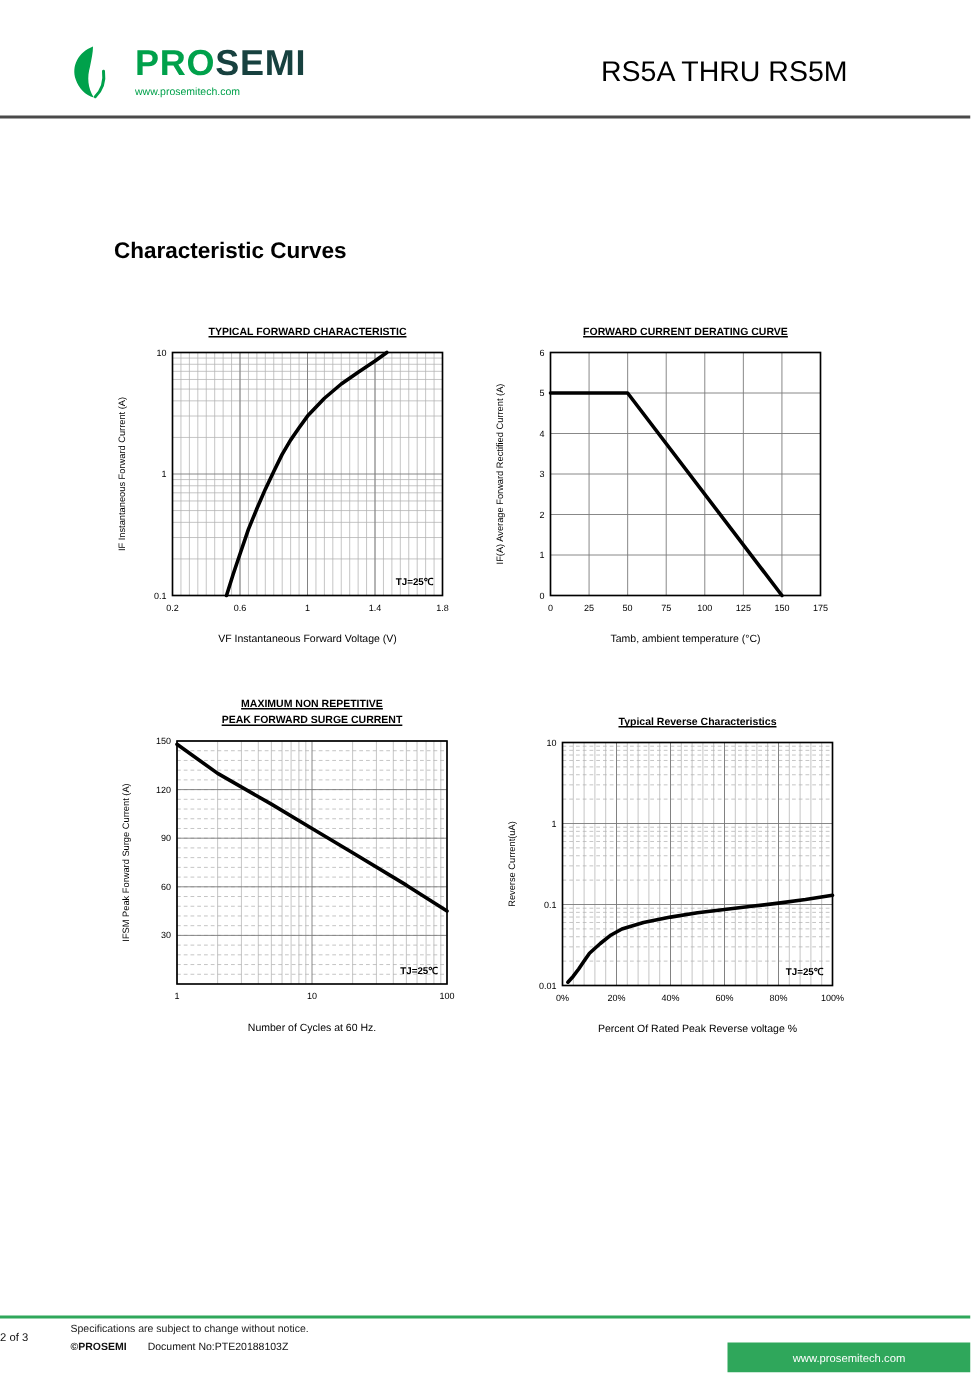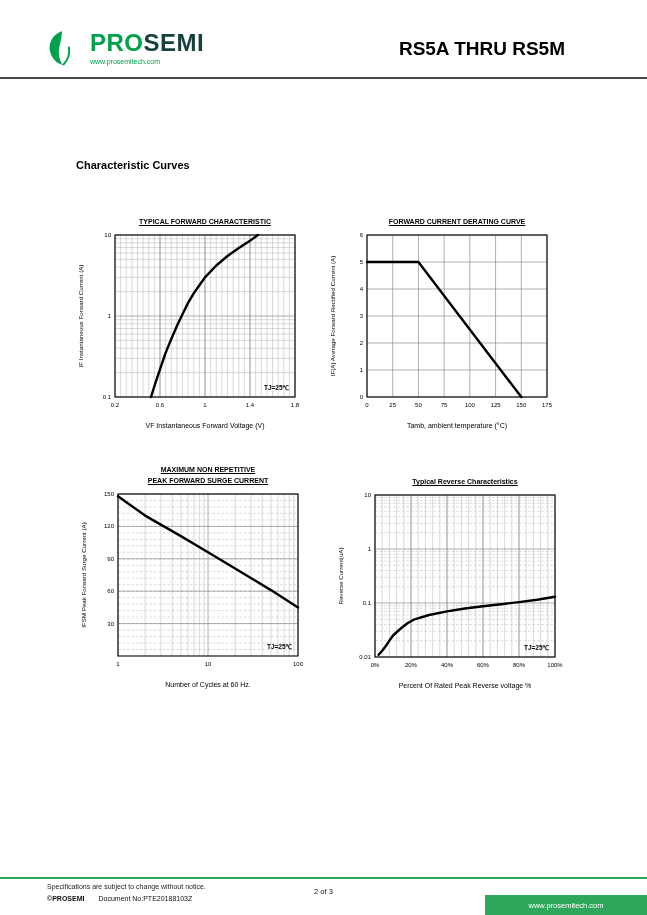--- a/index.html
+++ b/index.html
@@ -8,40 +8,40 @@
     font-family:"Liberation Sans",sans-serif;color:#111;overflow:hidden;
   }
 
   
   .logo{position:absolute;left:46px;top:30px;display:flex;gap:18px;align-items:flex-start;}
   .logo-text{display:flex;flex-direction:column;}
   .brand{font-size:24px;font-weight:bold;line-height:1.05;letter-spacing:0.5px;}
   .brand .pro{color:var(--brand-green,#00A14B);}
   .brand .semi{color:var(--brand-dark,#17413f);}
   .site{font-size:7px;color:var(--brand-green,#00A14B);margin-top:3px;}
-  .doc-title{position:absolute;right:82px;top:38px;font-size:19px;font-weight:bold;color:#000;margin-left:25px;}
+  .doc-title{position:absolute;right:82px;top:38px;font-size:19px;font-weight:normal;color:#000;margin-left:25px;}
   .header-rule{position:absolute;left:0;top:77px;width:647px;height:0;border-top:2px solid #4a4a4a;}
 
-  .section-title{position:absolute;left:76px;top:159px;font-size:11px;font-weight:bold;color:#000;}
+  .section-title{position:absolute;left:76px;top:159px;font-size:15px;font-weight:bold;color:#000;}
 
   
   .chart{position:absolute;width:245px;}
   .chart-title{
     margin-left:42px;width:180px;text-align:center;
     font-size:7px;font-weight:bold;color:#000;
     text-decoration:underline;white-space:pre-line;line-height:1.6;
   }
   .chart-svg{display:block;margin-top:2px;font-family:"Liberation Sans",sans-serif;}
 
   
   .footer-rule{position:absolute;left:0;top:877px;width:647px;height:2px;background:var(--footer-green,#2FA75B);}
   .footer-note{position:absolute;left:47px;top:883px;font-size:7px;color:#222;}
   .footer-copy{position:absolute;left:47px;top:895px;font-size:7px;color:#111;font-weight:bold;}
   .footer-copy .docno{font-weight:normal;margin-left:14px;}
-  .page-num{position:absolute;left:0;top:887px;width:647px;text-align:center;font-size:7.5px;color:#111;}
+  .page-num{position:absolute;left:0;top:887px;width:647px;font-size:7.5px;color:#111;}
   .footer-bar{
     position:absolute;right:0;bottom:0;width:162px;height:20px;
     background:var(--footer-green,#2FA75B);display:flex;align-items:center;justify-content:center;
   }
   .footer-bar span{color:#fff;font-size:7.5px;}
 </style>
 </head>
 <body>
 
 <div class="logo">

